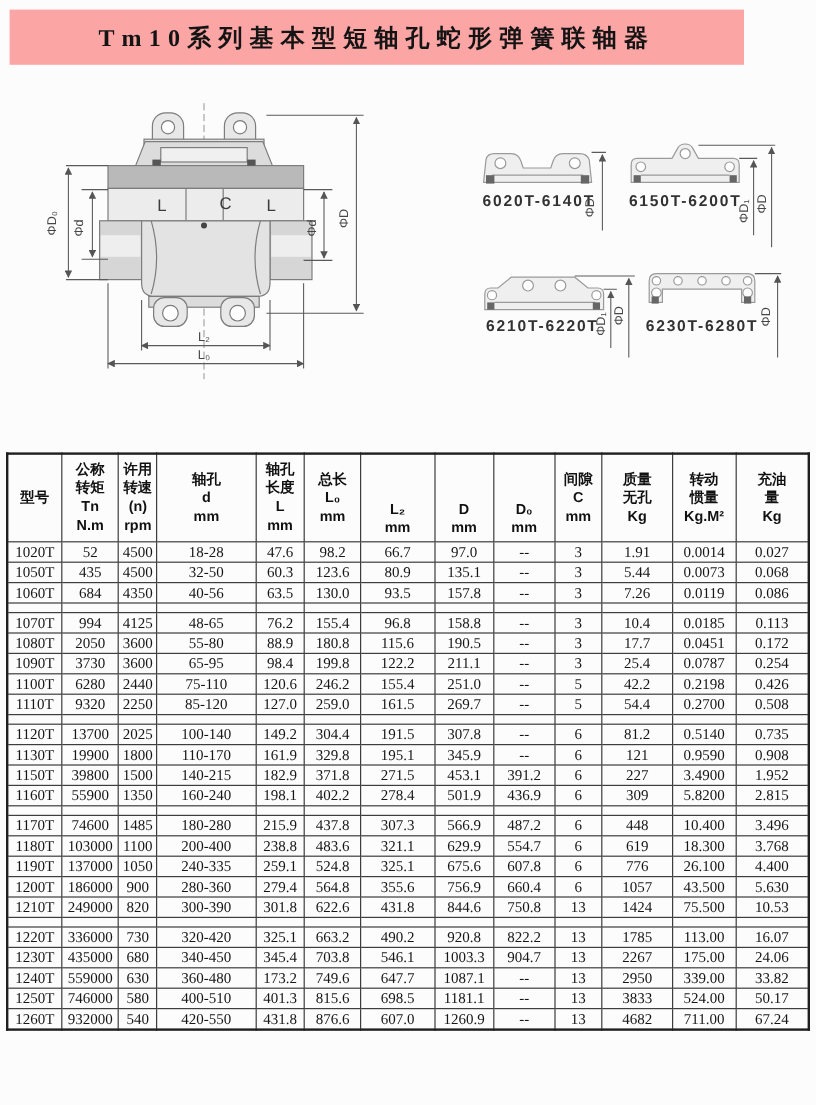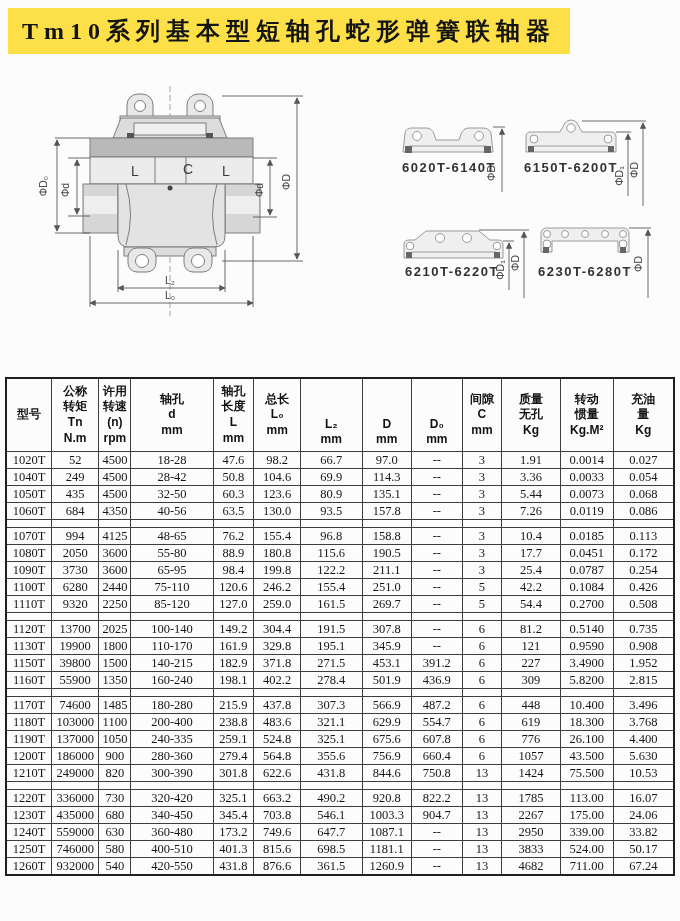--- a/index.html
+++ b/index.html
@@ -1,20 +1,20 @@
 <!DOCTYPE html>
 <html><head>
 <meta charset="utf-8">
 <style>
   html,body{margin:0;padding:0;}
   body{width:680px;height:921px;position:relative;background:#fcfcfc;
        font-family:"Liberation Sans",sans-serif;color:#161616;}
-  .title-banner{position:absolute;left:8px;top:8px;width:562px;height:46px;
-       background:#fde047;display:flex;align-items:center;justify-content:center;
-       font-family:"Liberation Serif",serif;font-weight:700;font-size:24px;
+  .title-banner{position:absolute;left:8px;top:8px;width:612px;height:46px;
+       background:#fca5a5;display:flex;align-items:center;justify-content:center;
+       font-family:"Liberation Serif",serif;font-weight:700;font-size:20px;
        letter-spacing:6px;color:#141414;white-space:nowrap;}
   svg.drawing{position:absolute;left:0;top:66px;}
   .dimtxt{font-size:10.5px;fill:#464646;font-family:"Liberation Sans",sans-serif;}
   .biglbl{font-size:14px;fill:#3c3c3c;font-family:"Liberation Sans",sans-serif;}
   .vcap{font-size:13px;font-weight:600;fill:#323232;letter-spacing:1.5px;
         font-family:"Liberation Sans",sans-serif;}
   .table-wrap{position:absolute;left:5px;top:377px;width:670px;}
   table{width:100%;border-collapse:collapse;table-layout:fixed;border:2px solid #1f1f1f;}
   th,td{border:1px solid #3d3d3d;text-align:center;}
   th{height:66px;padding:3px 1px;font-size:12px;font-weight:600;color:#111;vertical-align:middle;}
@@ -299,35 +299,20 @@
           <td>98.2</td>
           <td>66.7</td>
           <td>97.0</td>
           <td>--</td>
           <td>3</td>
           <td>1.91</td>
           <td>0.0014</td>
           <td>0.027</td>
         </tr>
         <tr>
-          <td>1040T</td>
-          <td>249</td>
-          <td>4500</td>
-          <td>28-42</td>
-          <td>50.8</td>
-          <td>104.6</td>
-          <td>69.9</td>
-          <td>114.3</td>
-          <td>--</td>
-          <td>3</td>
-          <td>3.36</td>
-          <td>0.0033</td>
-          <td>0.054</td>
-        </tr>
-        <tr>
           <td>1050T</td>
           <td>435</td>
           <td>4500</td>
           <td>32-50</td>
           <td>60.3</td>
           <td>123.6</td>
           <td>80.9</td>
           <td>135.1</td>
           <td>--</td>
           <td>3</td>
@@ -415,21 +400,21 @@
           <td>6280</td>
           <td>2440</td>
           <td>75-110</td>
           <td>120.6</td>
           <td>246.2</td>
           <td>155.4</td>
           <td>251.0</td>
           <td>--</td>
           <td>5</td>
           <td>42.2</td>
-          <td>0.1084</td>
+          <td>0.2198</td>
           <td>0.426</td>
         </tr>
         <tr>
           <td>1110T</td>
           <td>9320</td>
           <td>2250</td>
           <td>85-120</td>
           <td>127.0</td>
           <td>259.0</td>
           <td>161.5</td>
@@ -680,21 +665,21 @@
           <td>524.00</td>
           <td>50.17</td>
         </tr>
         <tr>
           <td>1260T</td>
           <td>932000</td>
           <td>540</td>
           <td>420-550</td>
           <td>431.8</td>
           <td>876.6</td>
-          <td>361.5</td>
+          <td>607.0</td>
           <td>1260.9</td>
           <td>--</td>
           <td>13</td>
           <td>4682</td>
           <td>711.00</td>
           <td>67.24</td>
         </tr>
       </tbody>
   </table>
 </div>

